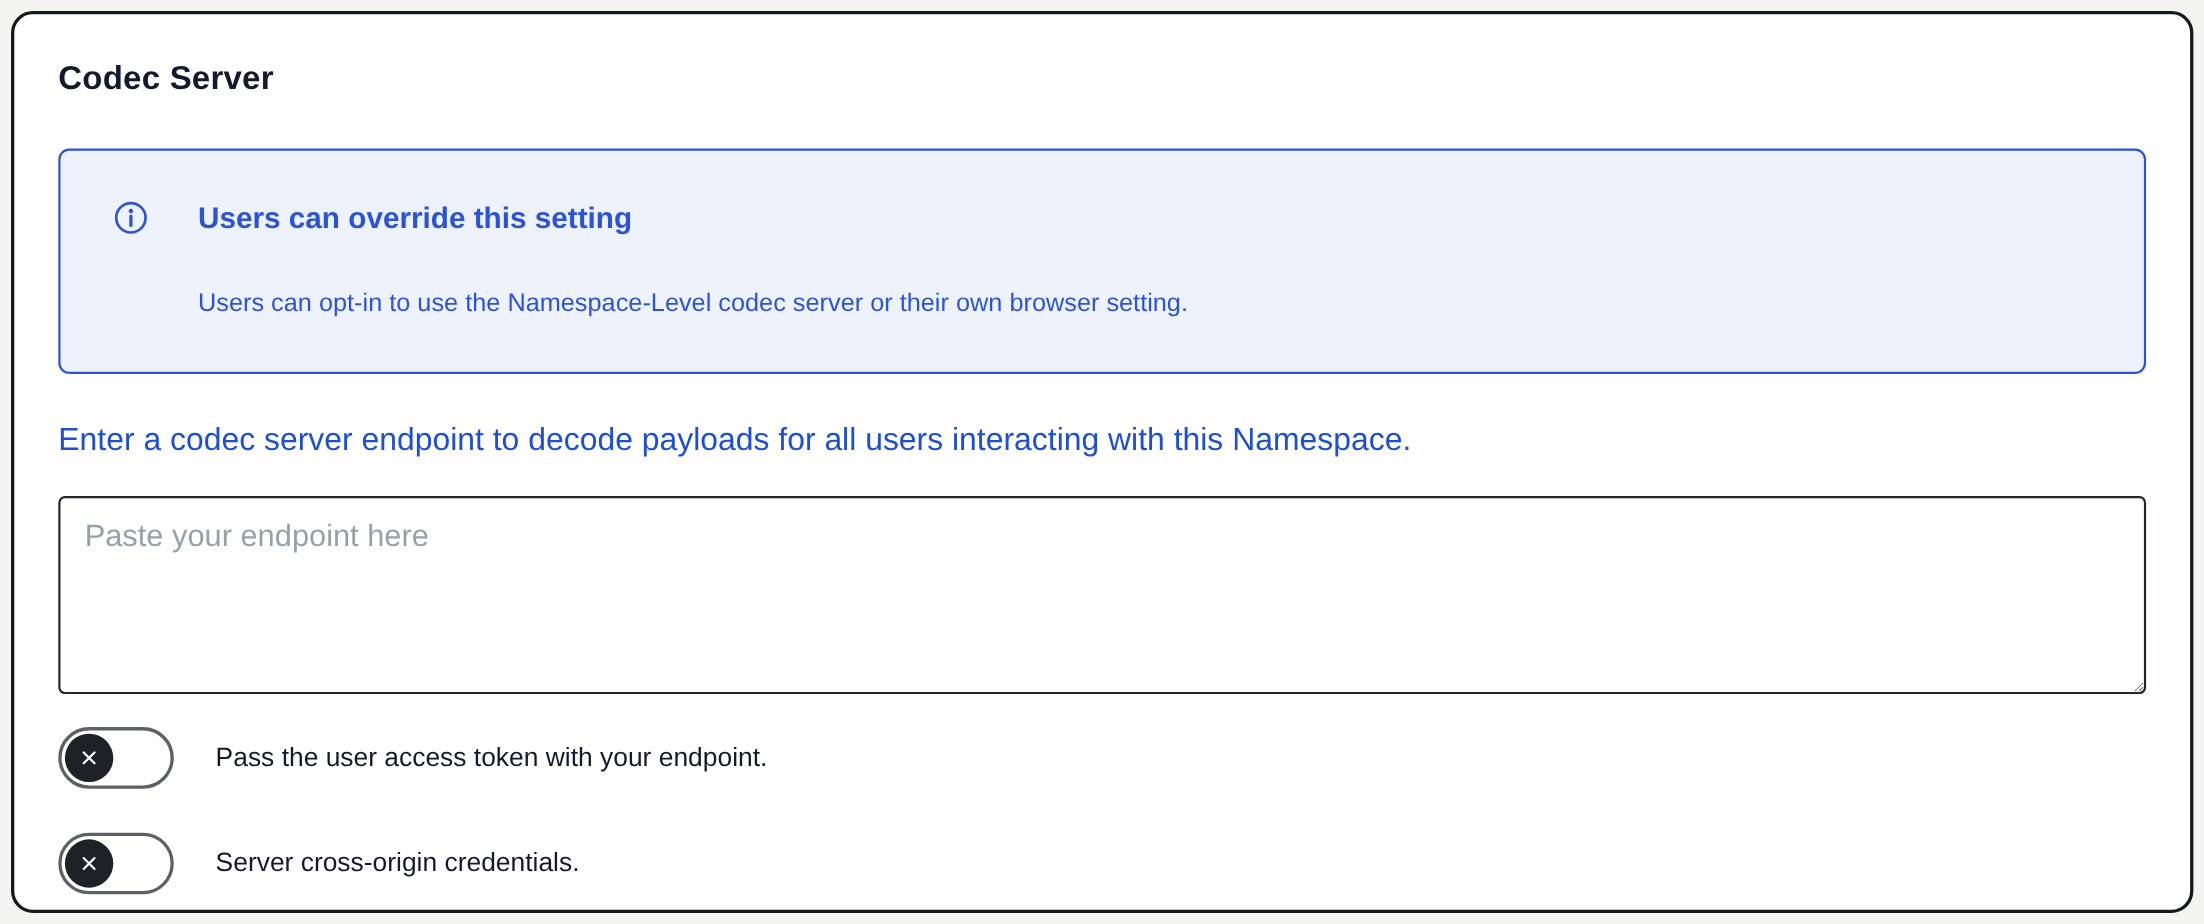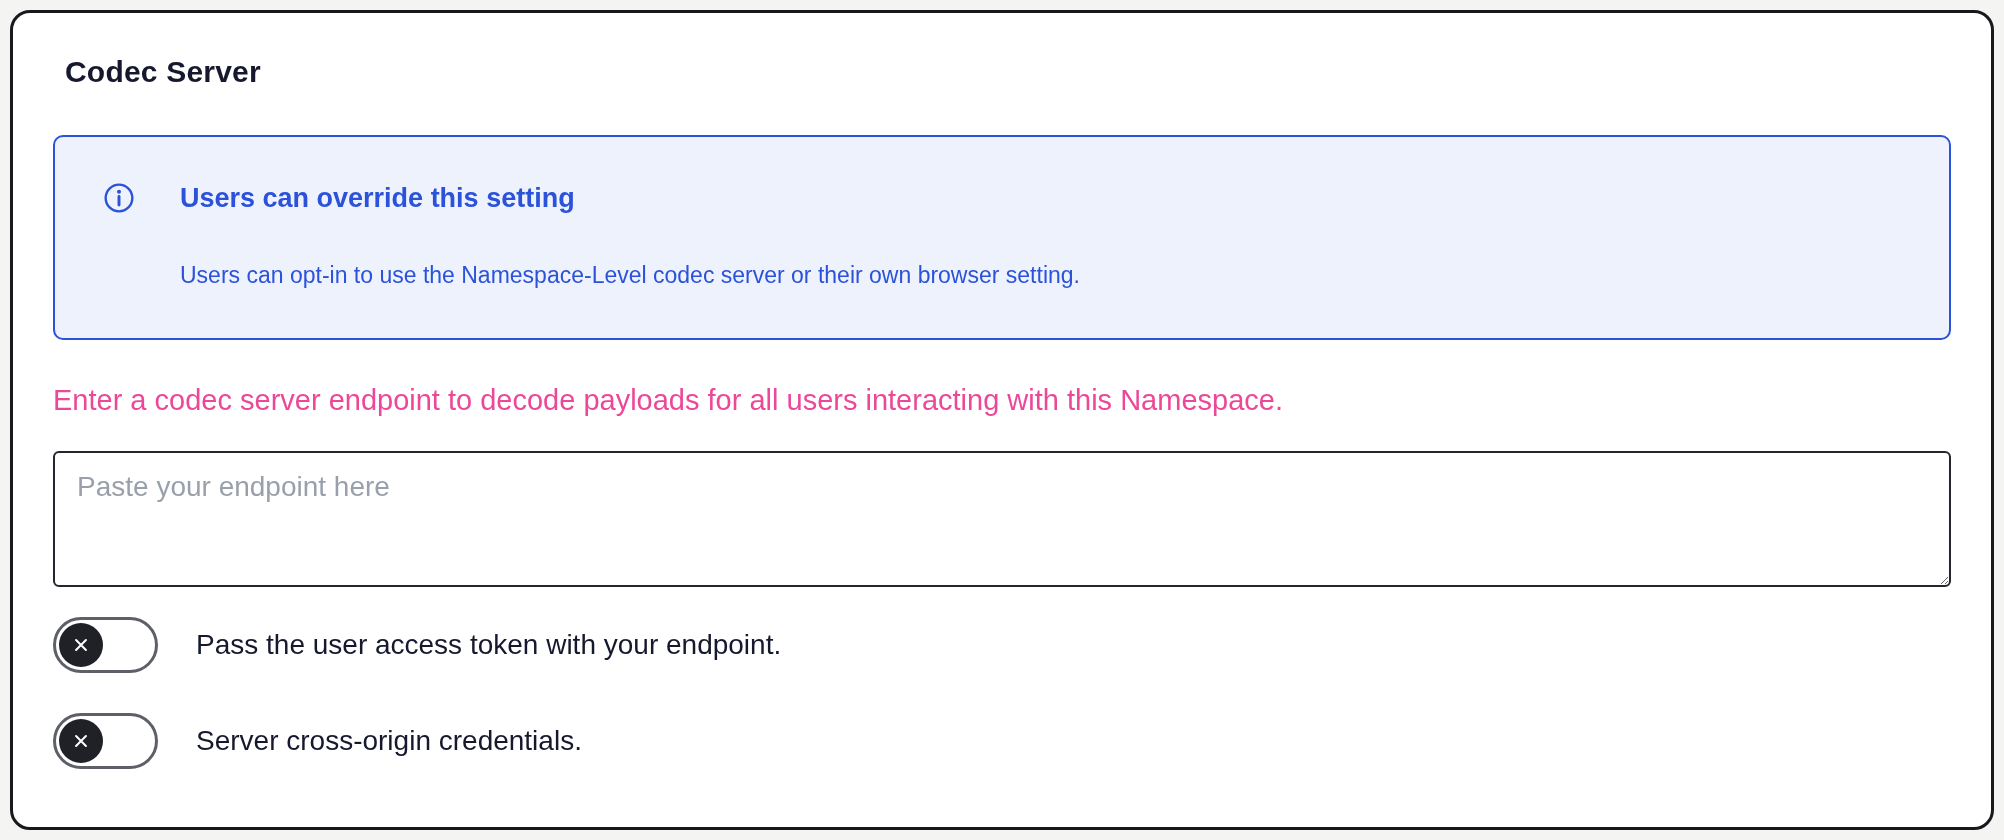--- a/index.html
+++ b/index.html
@@ -14,21 +14,21 @@
     position: absolute;
     left: 10px; top: 10px; right: 10px; bottom: 10px;
     background: #ffffff;
     border: 3px solid #17191d;
     border-radius: 20px;
     padding: 30px 40px;
     box-sizing: border-box;
     overflow: hidden;
   }
   .page-title {
-    margin: 12px 0 0 12px;
+    margin: 12px 0 0 0;
     font-size: 30px;
     font-weight: 700;
     color: #16192d;
     letter-spacing: 0.2px;
   }
   .alert {
     margin-top: 46px;
     background: #edf2fd;
     border: 2px solid #2b52d9;
     border-radius: 10px;
@@ -53,27 +53,27 @@
     line-height: 34px;
   }
   .alert-desc {
     grid-column: 2;
     font-size: 23px;
     line-height: 34px;
   }
   .body-text {
     margin-top: 44px;
     font-size: 29px;
-    color: #ec4899;
+    color: #1d4ed8;
   }
   .endpoint-textarea {
     display: block;
     margin-top: 34px;
     width: 100%;
-    height: 136px;
+    height: 180px;
     box-sizing: border-box;
     border: 2px solid #24262e;
     border-radius: 6px;
     padding: 18px 22px;
     font-size: 28px;
     font-family: "Liberation Sans", sans-serif;
     color: #c2410c;
     resize: both;
     outline: none;
     background: #ffffff;
@@ -102,21 +102,21 @@
     width: 44px; height: 44px;
     border-radius: 50%;
     background: #1f2126;
     display: flex;
     align-items: center;
     justify-content: center;
   }
   .toggle-knob svg { width: 22px; height: 22px; }
   .toggle-label {
     margin-left: 38px;
-    font-size: 28px;
+    font-size: 24px;
     color: #16192d;
   }
 </style>
 </head>
 <body>
 
 <div class="card">
 
   <h1 class="page-title">Codec Server</h1>
 

